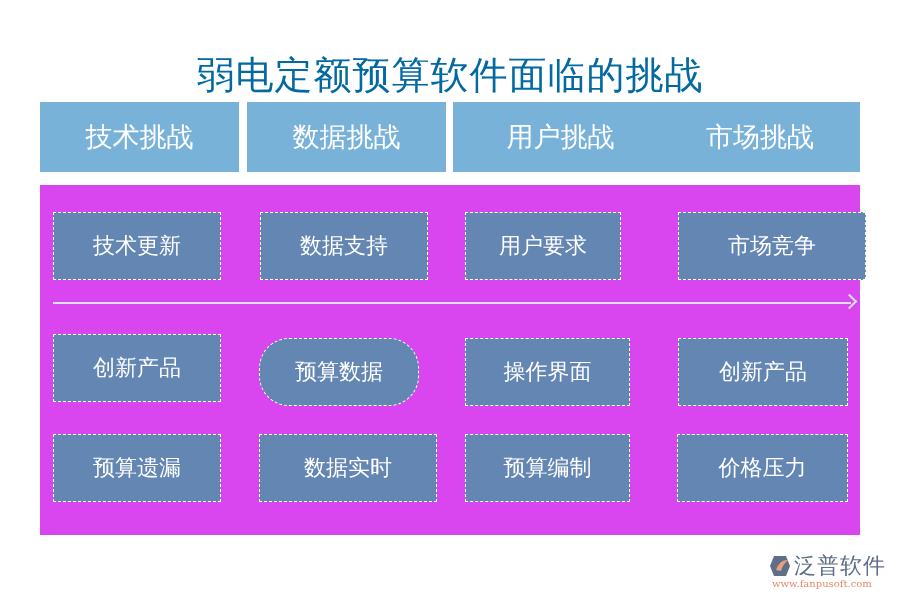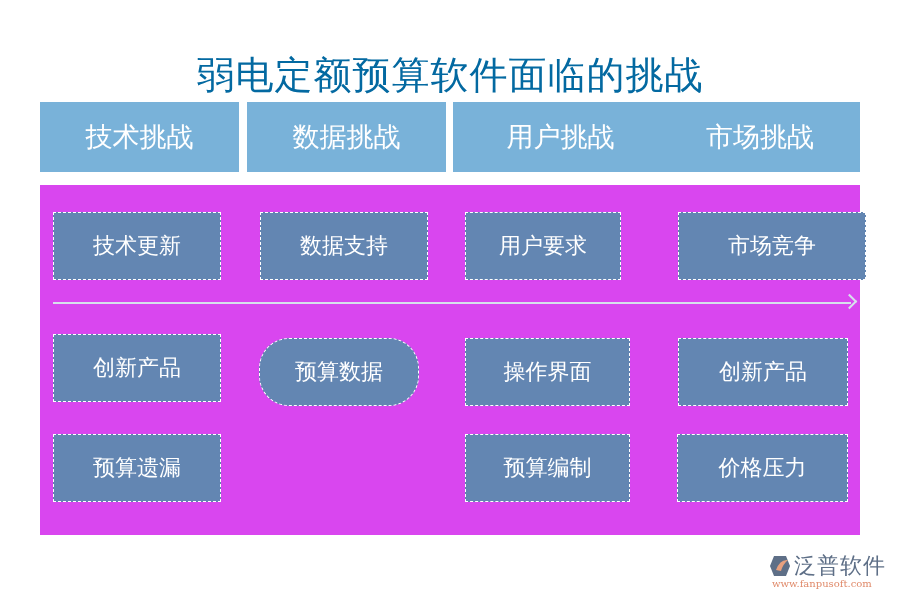--- a/index.html
+++ b/index.html
@@ -41,20 +41,21 @@
 
   <div class="arrow"></div>
   <div class="arrow-head"></div>
 
   <div class="box" style="left:13px;top:149px;">创新产品</div>
   <div class="box" style="left:219px;top:153px;width:160px;border-radius:30px;">预算数据</div>
   <div class="box" style="left:425px;top:153px;width:165px;">操作界面</div>
   <div class="box" style="left:13px;top:249px;">预算遗漏</div>
 
   <div class="box" style="left:638px;top:153px;width:170px;">创新产品</div>
+  <div class="box" style="left:219px;top:249px;width:178px;">数据实时</div>
   <div class="box" style="left:637px;top:249px;width:171px;">价格压力</div>
   <div class="box" style="left:425px;top:249px;width:165px;">预算编制</div>
 </div>
 
 <div class="logo">
   <svg class="logo-mark" viewBox="0 0 24 22">
     <polygon points="6,1 18,1 22,11 18,21 6,21 2,11" fill="#5e6f87"></polygon>
     <path d="M8,15 Q12,4 20,5 Q15,9 13,16 Z" fill="#e8a07e"></path>
   </svg>
   <span class="logo-text">泛普软件</span>

